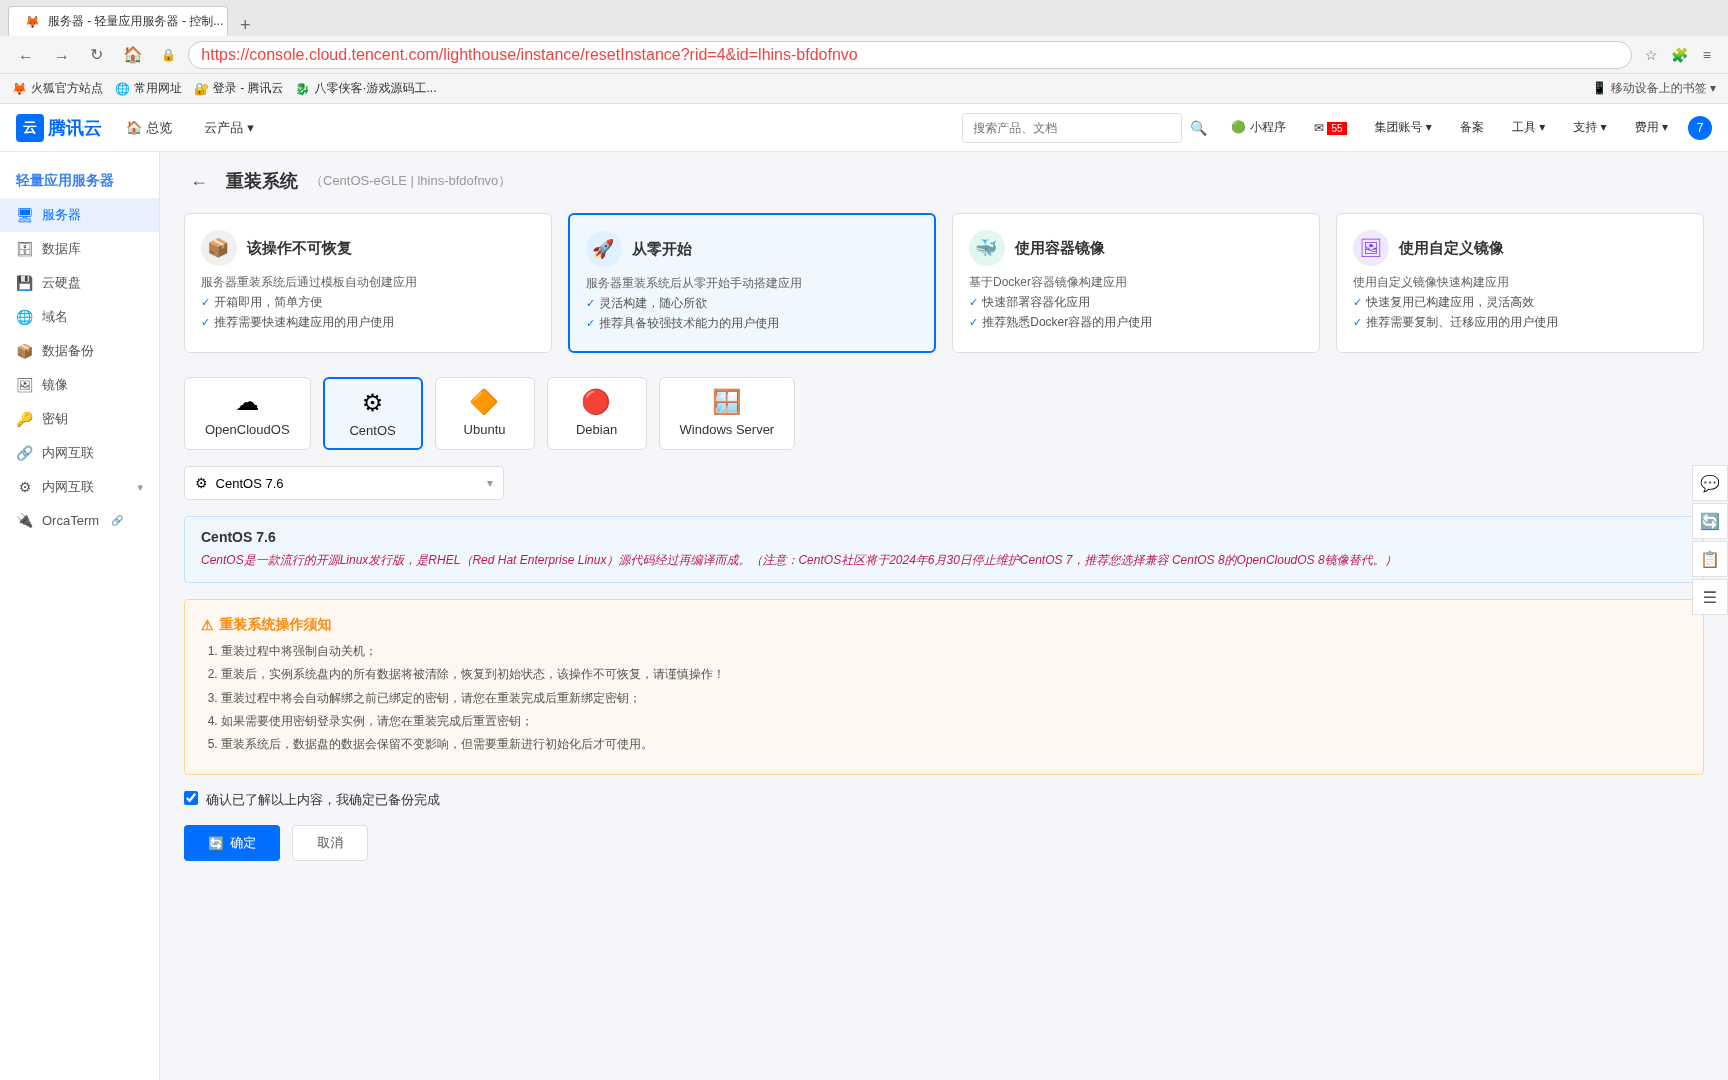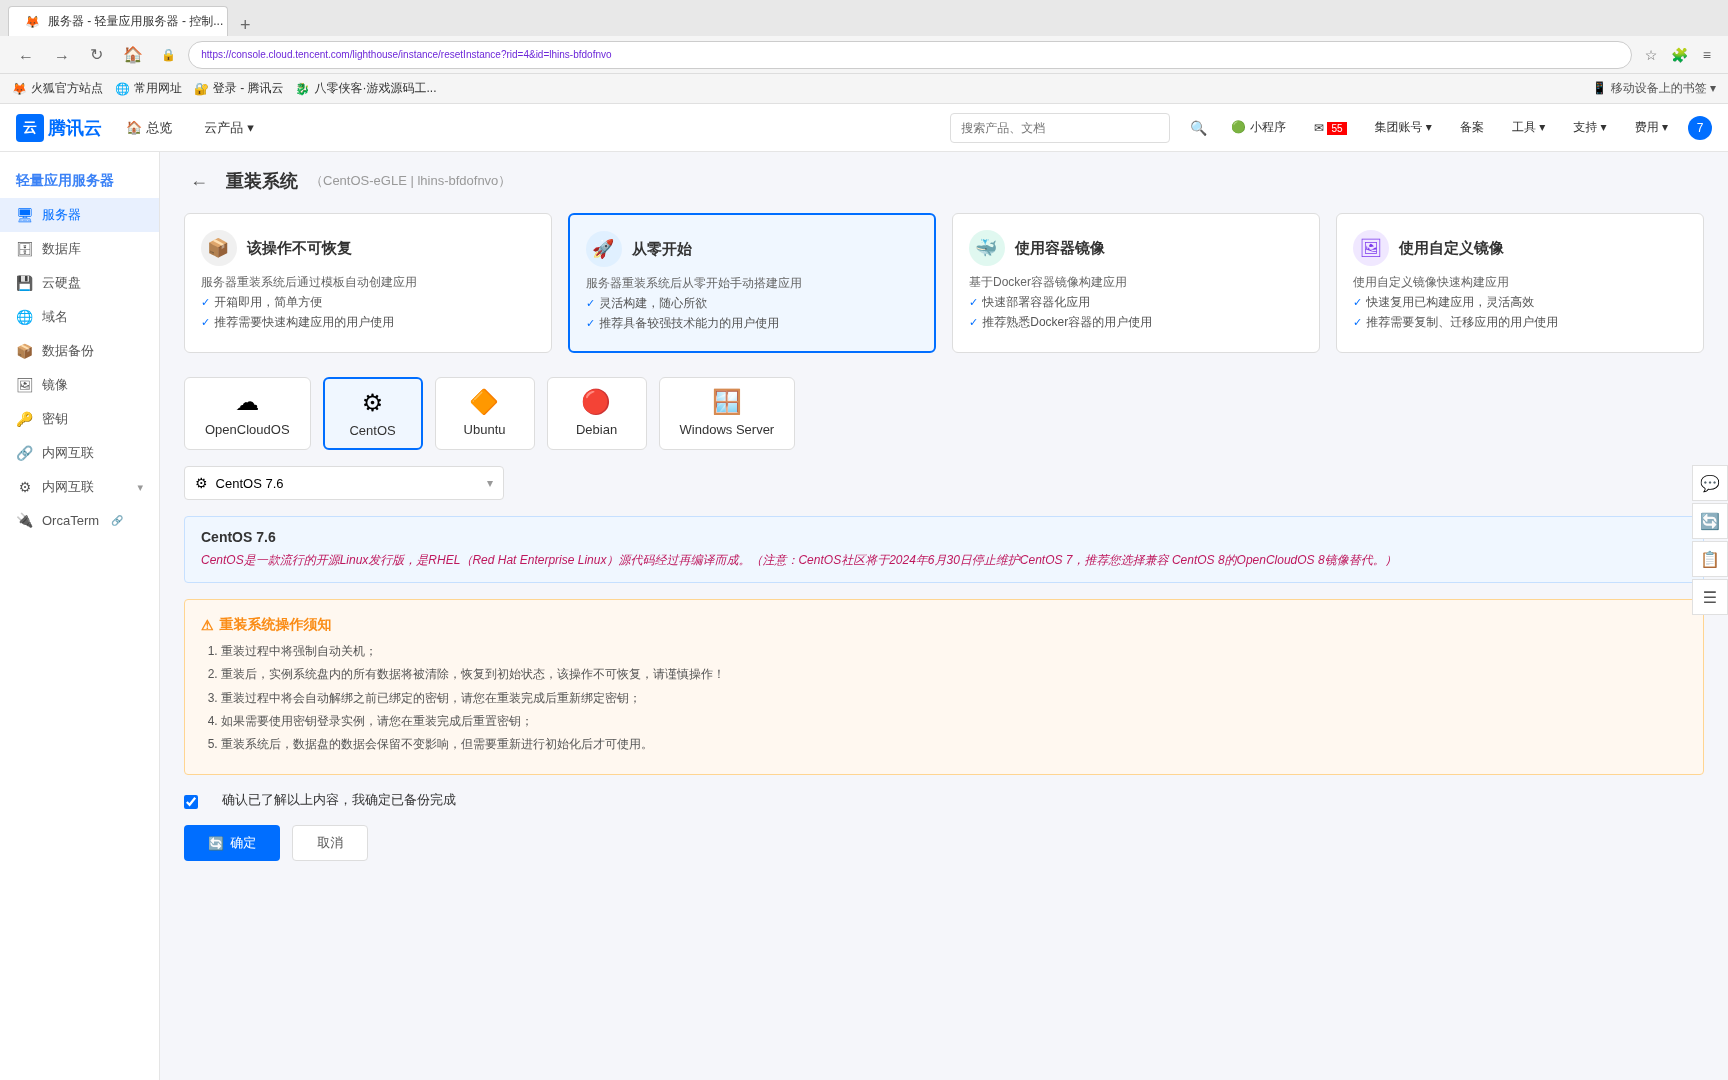--- a/index.html
+++ b/index.html
@@ -6,37 +6,37 @@
     body { font-family: 'Microsoft YaHei', Arial, sans-serif; background: #f0f0f0; width: 1728px; height: 1080px; overflow: hidden; font-size: 13px; }
 
     
     .browser-window { width: 1728px; height: 1080px; display: flex; flex-direction: column; background: #fff; }
     .tabs-bar { background: #e8e8e8; height: 36px; display: flex; align-items: flex-end; padding: 0 8px; gap: 4px; }
     .tab { background: #fff; border: 1px solid #ccc; border-bottom: none; padding: 6px 16px; border-radius: 4px 4px 0 0; font-size: 12px; color: #333; display: flex; align-items: center; gap: 8px; max-width: 220px; white-space: nowrap; overflow: hidden; }
     .tab.active { background: #fff; z-index: 1; }
     .tab-new { background: transparent; border: none; font-size: 18px; color: #666; cursor: pointer; padding: 0 8px; }
     .nav-bar { background: #f5f5f5; border-bottom: 1px solid #ddd; height: 38px; display: flex; align-items: center; padding: 0 12px; gap: 8px; }
     .nav-btn { background: none; border: none; cursor: pointer; color: #666; font-size: 16px; padding: 4px 6px; border-radius: 3px; }
-    .url-bar { flex: 1; height: 28px; border: 1px solid #ccc; border-radius: 14px; padding: 0 12px; font-size: 10px; color: #6d28d9; background: #fff; }
+    .url-bar { flex: 1; height: 28px; border: 1px solid #ccc; border-radius: 14px; padding: 0 12px; font-size: 16px; color: #ef4444; background: #fff; }
     .nav-actions { display: flex; gap: 4px; align-items: center; }
     .nav-action-btn { background: none; border: none; color: #666; font-size: 14px; cursor: pointer; padding: 3px 5px; }
     .bookmarks-bar { background: #f5f5f5; border-bottom: 1px solid #e0e0e0; height: 30px; display: flex; align-items: center; padding: 0 12px; gap: 12px; }
     .bookmark-item { font-size: 12px; color: #333; cursor: pointer; white-space: nowrap; display: flex; align-items: center; gap: 4px; }
 
     
     .browser-content { display: flex; flex: 1; overflow: hidden; }
 
     
     .tcloud-app { display: flex; flex-direction: column; flex: 1; background: #f5f6fa; overflow: hidden; }
     .tcloud-header { background: #fff; border-bottom: 1px solid #e5e5e5; height: 48px; display: flex; align-items: center; padding: 0 16px; gap: 16px; flex-shrink: 0; }
     .tcloud-logo { font-size: 18px; color: #006eff; font-weight: bold; display: flex; align-items: center; gap: 4px; }
     .tcloud-logo-icon { width: 28px; height: 28px; background: #006eff; border-radius: 4px; display: flex; align-items: center; justify-content: center; color: white; font-size: 14px; }
     .tcloud-nav { display: flex; gap: 16px; align-items: center; flex: 1; }
     .tcloud-nav-item { font-size: 13px; color: #333; cursor: pointer; padding: 4px 8px; display: flex; align-items: center; gap: 4px; }
-    .tcloud-search { margin-left: auto; display: flex; align-items: center; gap: 20px; }
+    .tcloud-search { margin-left: auto; display: flex; align-items: center; gap: 8px; }
     .tcloud-search-input { width: 220px; height: 30px; border: 1px solid #ddd; border-radius: 4px; padding: 0 10px; font-size: 12px; }
     .tcloud-header-actions { display: flex; align-items: center; gap: 12px; }
     .tcloud-btn-small { font-size: 12px; color: #333; cursor: pointer; padding: 3px 8px; }
     .badge { background: #f00; color: #fff; border-radius: 0; font-size: 10px; padding: 1px 4px; }
 
     
     .tcloud-body { display: flex; flex: 1; overflow: hidden; }
     .tcloud-sidebar { width: 160px; background: #fff; border-right: 1px solid #e5e5e5; flex-shrink: 0; padding-top: 8px; }
     .sidebar-section-title { font-size: 14px; font-weight: bold; color: #3b82f6; padding: 12px 16px 8px; }
     .sidebar-item { display: flex; align-items: center; gap: 8px; padding: 8px 16px; cursor: pointer; font-size: 13px; color: #555; }
@@ -82,21 +82,21 @@
     .info-box-title { font-size: 14px; font-weight: bold; color: #333; margin-bottom: 6px; }
     .info-box-text { font-size: 12px; color: #be185d; line-height: 1.6; font-style: italic; }
 
     
     .warning-box { background: #fff8f0; border: 1px solid #ffd591; border-radius: 4px; padding: 16px; margin-bottom: 16px; }
     .warning-title { font-size: 14px; font-weight: bold; color: #fa8c16; margin-bottom: 8px; display: flex; align-items: center; gap: 6px; }
     .warning-list { list-style: decimal; padding-left: 20px; }
     .warning-list li { font-size: 12px; color: #555; margin: 4px 0; line-height: 1.6; }
 
     
-    .checkbox-row { display: flex; align-items: flex-end; gap: 24px; margin-bottom: 16px; }
+    .checkbox-row { display: flex; align-items: flex-start; gap: 8px; margin-bottom: 16px; }
     .checkbox-input { width: 14px; height: 14px; accent-color: #006eff; cursor: pointer; }
     .checkbox-label { font-size: 13px; color: #333; }
 
     
     .action-btns { display: flex; gap: 12px; }
     .btn-primary { background: #006eff; color: #fff; border: none; border-radius: 4px; padding: 8px 24px; font-size: 13px; cursor: pointer; display: flex; align-items: center; gap: 6px; }
     .btn-default { background: #fff; color: #555; border: 1px solid #ddd; border-radius: 4px; padding: 8px 24px; font-size: 13px; cursor: pointer; }
 
     
     .floating-actions { position: fixed; right: 0; top: 50%; transform: translateY(-50%); display: flex; flex-direction: column; gap: 2px; }

